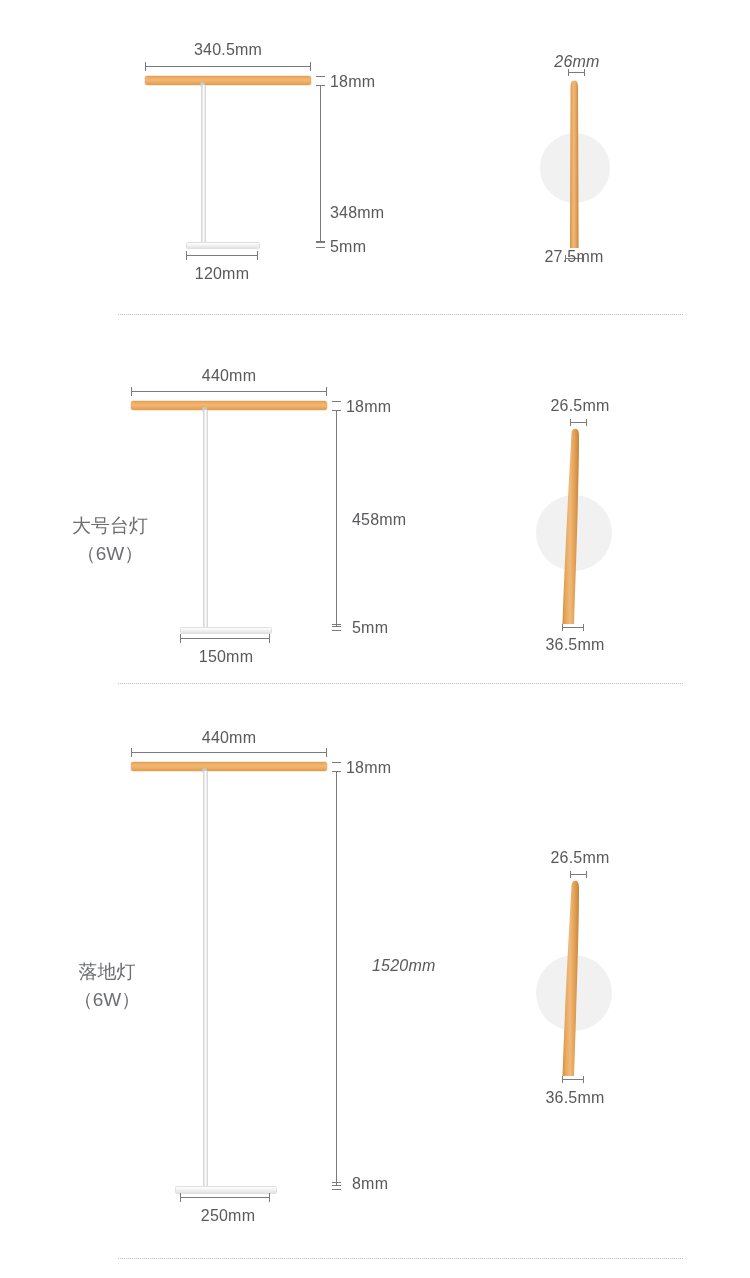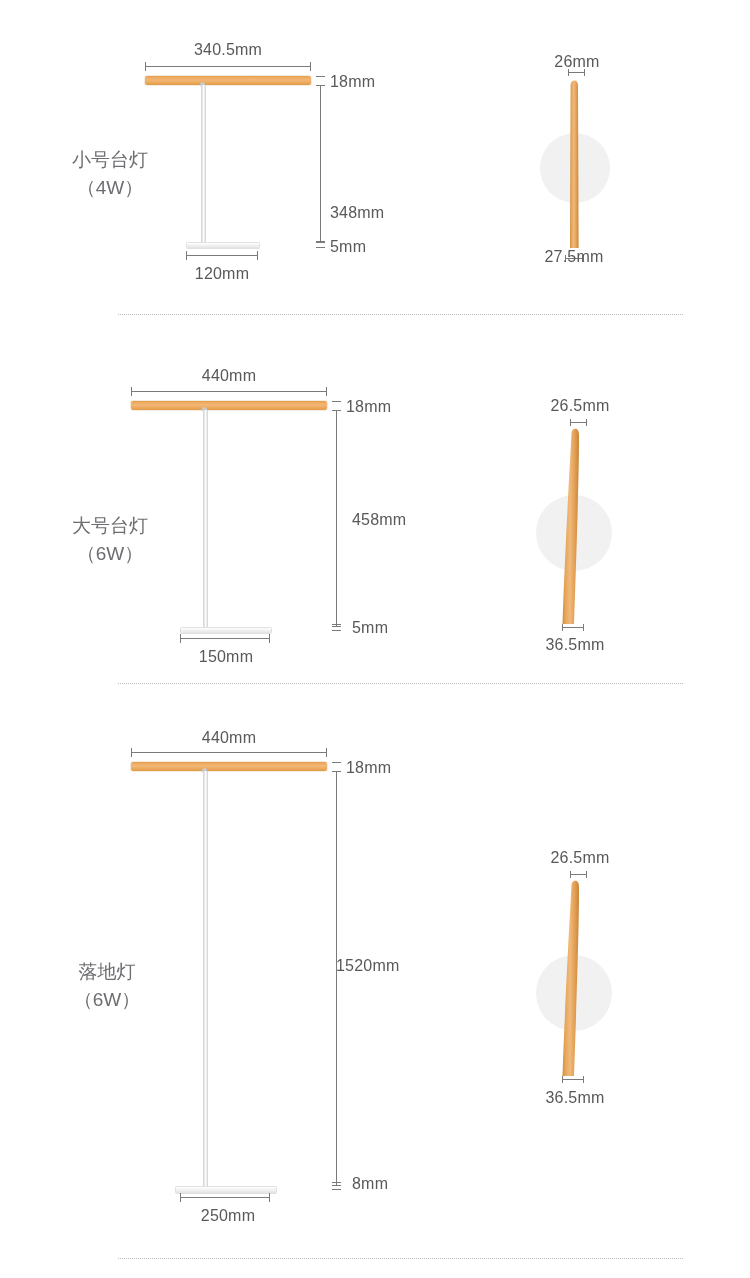--- a/index.html
+++ b/index.html
@@ -114,24 +114,20 @@
     border-top:1px dotted #bdbdbd;
   }
 </style>
 </head>
 <body>
 
 <div class="page">
 
   <div class="abs" style="left:0;top:0;width:750px;height:310px;">
 
-    <div class="prod-label" style="left:110px;top:146px;">
-      <span class="w">小号台灯</span>
-      <span class="w">（4W）</span>
-    </div>
 
     <div class="hline" style="left:145px;top:66px;width:166px;"></div>
     <div class="dim c" style="left:228px;top:42px;">340.5mm</div>
 
     <div class="bar" style="left:145px;top:76px;width:166px;height:9px;"></div>
 
     <div class="hub" style="left:200px;top:82px;width:5px;height:5px;"></div>
 
     <div class="stem" style="left:201px;top:85px;width:3px;height:157px;"></div>
 
@@ -144,21 +140,21 @@
     <div class="tick" style="left:316px;top:85px;"></div>
     <div class="dim" style="left:330px;top:74px;">18mm</div>
 
     <div class="vline" style="left:320px;top:85px;height:157px;"></div>
     <div class="dim" style="left:330px;top:160px;margin-top:45px;">348mm</div>
 
     <div class="tick" style="left:316px;top:242px;"></div>
     <div class="tick" style="left:316px;top:247px;"></div>
     <div class="dim" style="left:330px;top:239px;">5mm</div>
 
-    <div class="dim c" style="left:577px;top:54px;">26mm</div>
+    <div class="dim c" style="left:577px;top:54px;font-style:italic;">26mm</div>
     <div class="caliper" style="left:568px;top:72px;width:17px;"></div>
 
     <div class="circle" style="left:540px;top:133px;width:70px;height:70px;"></div>
     <svg class="sidebar-wood" style="left:565px;top:80px;" width="24" height="172" viewBox="0 0 24 172">
       <defs>
         <linearGradient id="wg1" x1="0" y1="0" x2="1" y2="0">
           <stop offset="0%" stop-color="#cf8c3e"></stop>
           <stop offset="18%" stop-color="#e7a659"></stop>
           <stop offset="45%" stop-color="#f0b97c"></stop>
           <stop offset="72%" stop-color="#e3a255"></stop>
@@ -245,21 +241,21 @@
     <div class="base" style="left:175px;top:1186px;width:100px;height:6px;"></div>
 
     <div class="hline" style="left:180px;top:1197px;width:90px;"></div>
     <div class="dim c" style="left:228px;top:1208px;">250mm</div>
 
     <div class="tick" style="left:332px;top:762px;"></div>
     <div class="tick" style="left:332px;top:771px;"></div>
     <div class="dim" style="left:346px;top:760px;">18mm</div>
 
     <div class="vline" style="left:336px;top:771px;height:415px;"></div>
-    <div class="dim" style="left:336px;top:958px;">1520mm</div>
+    <div class="dim" style="left:372px;top:958px;font-style:italic;">1520mm</div>
 
     <div class="tick" style="left:332px;top:1182px;"></div>
     <div class="tick" style="left:332px;top:1189px;"></div>
     <div class="dim" style="left:352px;top:1176px;">8mm</div>
 
     <div class="dim c" style="left:580px;top:850px;">26.5mm</div>
     <div class="caliper" style="left:570px;top:874px;width:17px;"></div>
 
     <div class="circle" style="left:536px;top:955px;width:76px;height:76px;"></div>
     <svg class="sidebar-wood" style="left:553px;top:880px;" width="40" height="200" viewBox="0 0 40 200">

